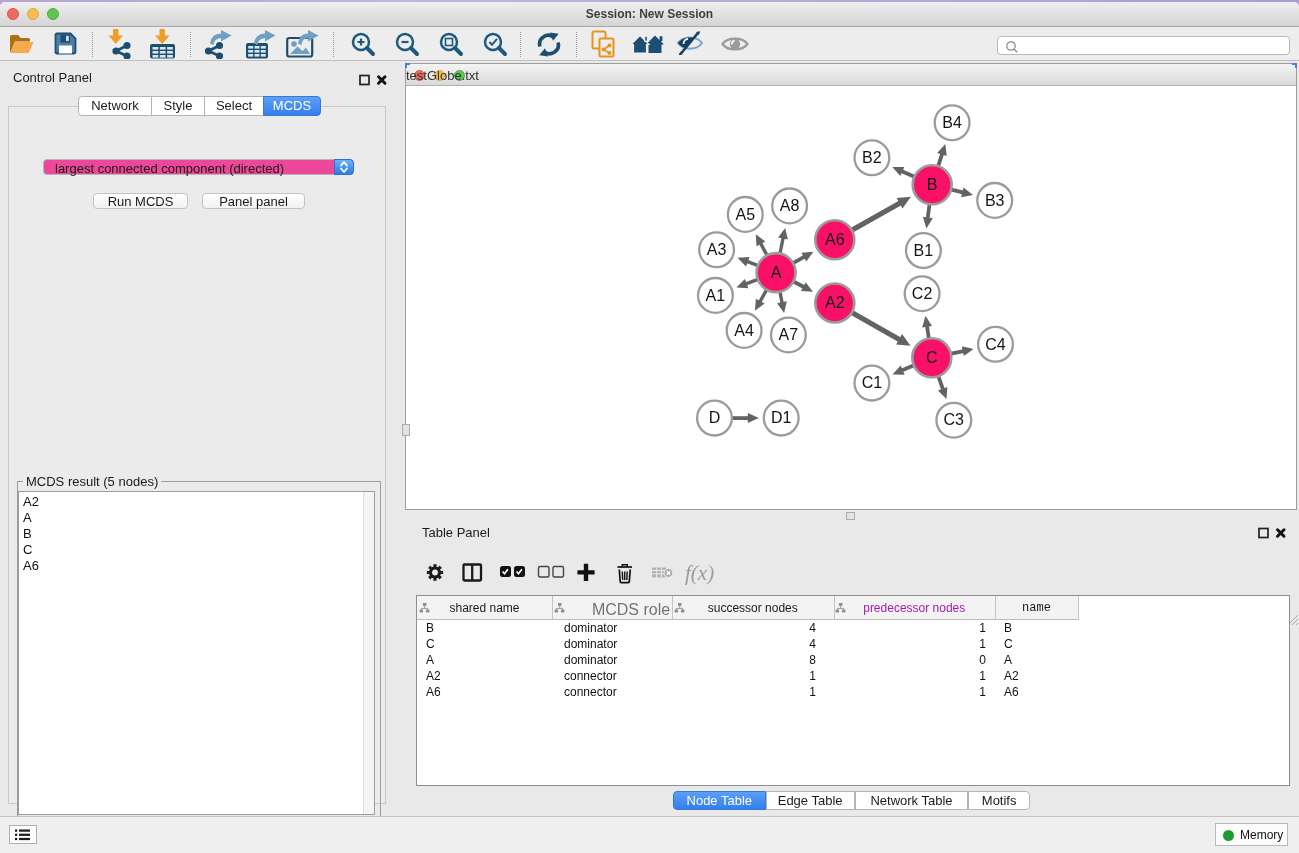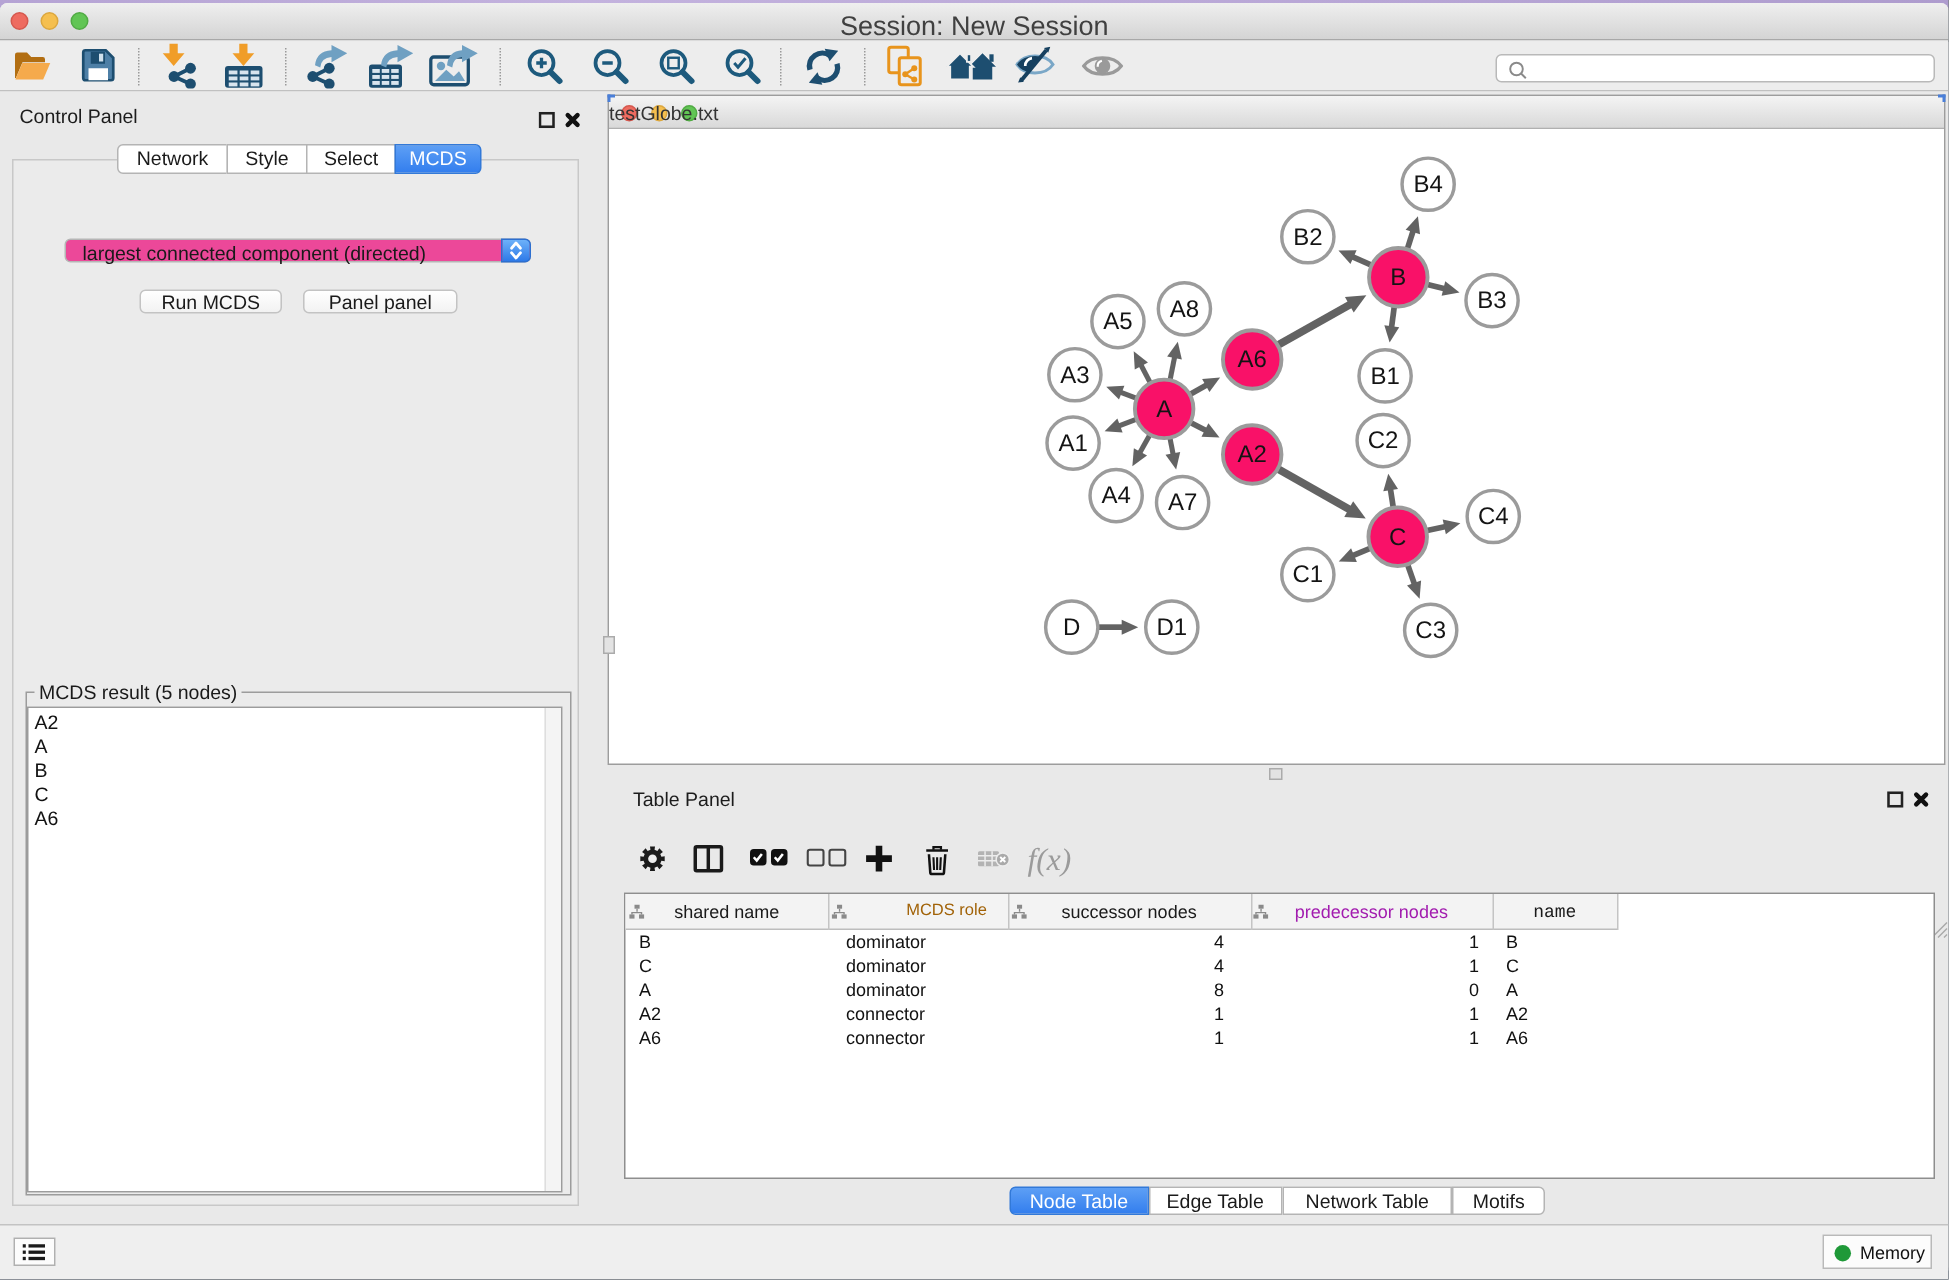--- a/index.html
+++ b/index.html
@@ -10,21 +10,21 @@
   #wallpaper { position:absolute; left:0; bottom:0; width:1299px; height:8px;
     background:linear-gradient(90deg,#323c52,#10151d 15%,#2a3545 40%,#0c1118 60%,#1d2736 85%,#39445c); }
   #win { position:absolute; left:0; top:2px; width:1299px; height:845px;
     background:#ececec; border-radius:5px 5px 0 0; }
   .abs { position:absolute; }
   #titlebar { position:absolute; left:0; top:0; width:1299px; height:25px;
     background:linear-gradient(#efefef,#d4d4d4); border-bottom:1px solid #a8a8a8;
     border-radius:5px 5px 0 0; }
   .tl { position:absolute; top:6px; width:12px; height:12px; border-radius:50%; }
   #titlebar .title { position:absolute; left:0; right:0; top:5px; text-align:center;
-    font-size:18px; color:#404040; }
+    font-size:12px; color:#404040;font-weight:bold; }
   #toolbar { position:absolute; left:0; top:26px; width:1299px; height:33px; background:#ededed;
     border-bottom:1px solid #c0c0c0; }
   .vsep { position:absolute; top:4px; height:25px; width:0;
     border-left:1px dotted #9a9a9a; }
   #search { position:absolute; left:997px; top:8px; width:293px; height:19px; background:#fff;
     border:1px solid #b9b9b9; border-radius:4px; }
   #statusbar { position:absolute; left:0; top:814px; width:1299px; height:37px;
     background:#efefef; border-top:1px solid #c3c3c3; }
   #leftpanel { position:absolute; left:0; top:59px; width:394px; height:755px; background:#e9e9e9; }
   #rightarea { position:absolute; left:394px; top:59px; width:905px; height:755px; background:#e9e9e9; }
@@ -201,21 +201,21 @@
       <div class="abs" style="left:11px;top:0.5px;font-size:13px;line-height:15px;color:#1a1a1a;">largest connected component (directed)</div>
       <div class="abs" style="right:-1px;top:-1px;width:20px;height:16px;background:linear-gradient(#6db1f9,#2e7ae8);border:1px solid #2d6fd0;border-radius:0 4px 4px 0;">
         <svg width="18" height="14" viewBox="0 0 18 14" style="position:absolute;left:0;top:0">
           <path d="M6,5.5 L9,2 L12,5.5" fill="none" stroke="#fff" stroke-width="1.8" stroke-linecap="round" stroke-linejoin="round"></path>
           <path d="M6,8.5 L9,12 L12,8.5" fill="none" stroke="#fff" stroke-width="1.8" stroke-linecap="round" stroke-linejoin="round"></path>
         </svg>
       </div>
     </div>
     <div class="btn" style="left:93px;top:132px;width:95px;">Run MCDS</div>
     <div class="btn" style="left:202px;top:132px;width:103px;">Panel panel</div>
-    <div class="abs" style="left:17px;top:400px;width:364px;height:336px;border:1px solid #9c9c9c;text-decoration:underline;">
+    <div class="abs" style="left:17px;top:420px;width:364px;height:336px;border:1px solid #9c9c9c;text-decoration:underline;">
       <div class="abs" style="left:5px;top:-8px;background:#ebebeb;padding:0 3px;font-size:13px;color:#1a1a1a;">MCDS result (5 nodes)</div>
       <div class="abs" style="left:0px;top:9px;width:357px;height:324px;background:#fff;border:1px solid #9c9c9c;">
         <div class="abs" style="left:4px;top:2px;font-size:13px;color:#111;line-height:16px;">A2<br>A<br>B<br>C<br>A6</div>
         <div class="abs" style="right:0;top:0;bottom:0;width:11px;background:#f4f4f4;border-left:1px solid #dedede;"></div>
       </div>
     </div>
 
   </div>
   <div id="rightarea">
         <div class="abs" style="left:11px;top:2px;width:892px;height:447px;background:#fff;border:1px solid #9d9d9d;">
@@ -357,21 +357,21 @@
       <text x="261" y="19" font-family="Liberation Serif, serif" font-style="italic" font-size="21" fill="#9b9b9b">f(x)</text>
     </svg>
     <div class="abs" style="left:22px;top:534px;width:874px;height:191px;background:#fff;border:1px solid #8e8e8e;">
       <div class="abs" style="left:0;top:0;width:661px;height:24px;background:#f3f3f3;border-bottom:1px solid #bdbdbd;"></div>
       <div class="abs" style="left:135px;top:0;width:1px;height:24px;background:#c4c4c4;"></div>
       <div class="abs" style="left:255px;top:0;width:1px;height:24px;background:#c4c4c4;"></div>
       <div class="abs" style="left:416.5px;top:0;width:1px;height:24px;background:#c4c4c4;"></div>
       <div class="abs" style="left:578px;top:0;width:1px;height:24px;background:#c4c4c4;"></div>
       <div class="abs" style="left:661px;top:0;width:1px;height:24px;background:#c4c4c4;"></div>
       <div class="abs" style="left:0px;top:5px;width:135px;text-align:center;font-size:12px;color:#1a1a1a;">shared name</div>
-      <div class="abs" style="left:135px;top:5px;width:120px;text-align:center;font-size:11px;color:#a16207;padding-left:38px;">MCDS role</div>
+      <div class="abs" style="left:135px;top:5px;width:120px;text-align:center;font-size:16px;color:#737373;padding-left:38px;">MCDS role</div>
       <div class="abs" style="left:255px;top:5px;width:161.5px;text-align:center;font-size:12px;color:#1a1a1a;">successor nodes</div>
       <div class="abs" style="left:416.5px;top:5px;width:161.5px;text-align:center;font-size:12px;color:#a21caf;">predecessor nodes</div>
       <div class="abs" style="left:578px;top:5px;width:83px;text-align:center;font-size:12px;color:#1a1a1a;font-family:Liberation Mono, monospace;">name</div>
       <svg class="abs" style="left:2px;top:7px" width="11" height="10" viewBox="0 0 11 10">
           <g fill="#8a8a8a">
             <rect x="4" y="0" width="3.4" height="2.8"></rect>
             <rect x="0.6" y="6.6" width="3.4" height="2.8"></rect>
             <rect x="7" y="6.6" width="3.4" height="2.8"></rect>
             <path d="M5.7,2.8 v2 M2.3,6.6 v-1.2 h6.4 v1.2" stroke="#8a8a8a" stroke-width="0.9" fill="none"></path>
           </g>

